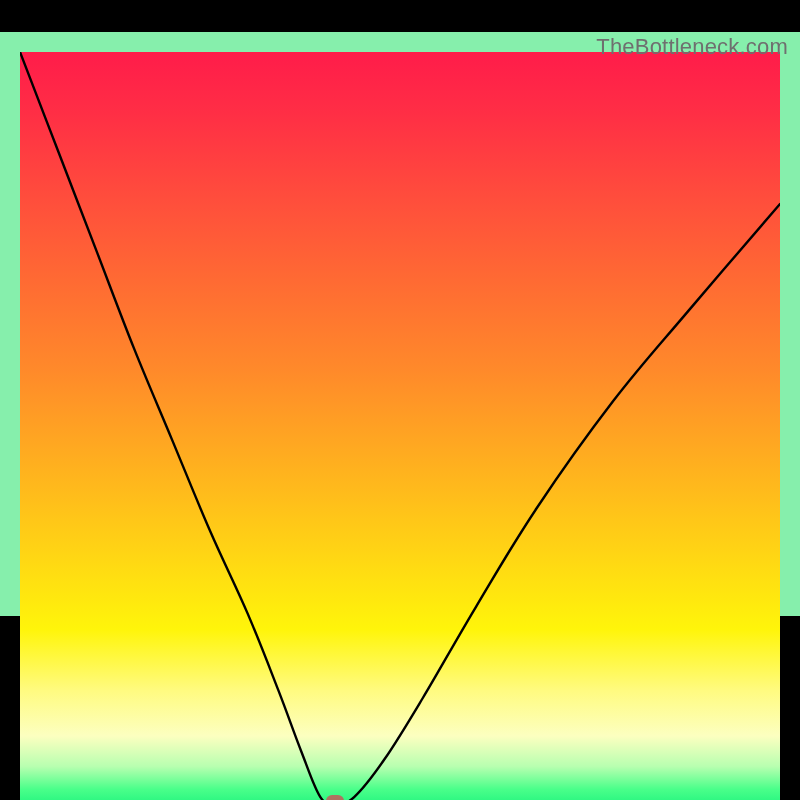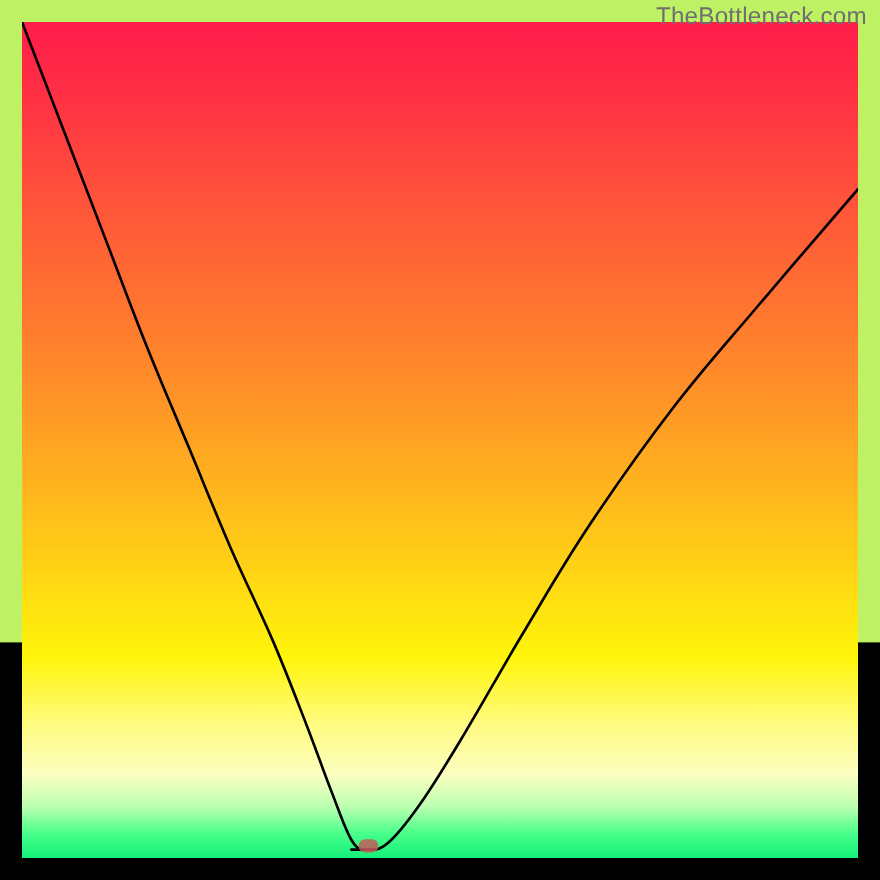--- a/index.html
+++ b/index.html
@@ -8,21 +8,22 @@
     width: 800px;
     height: 800px;
     overflow: hidden;
     background: #000;
     font-family: Arial, Helvetica, sans-serif;
   }
   .frame {
     position: relative;
     width: 800px;
     height: 584px;
-    background: #bef264;
+    background: #86efac;
+    margin-top: 32px;
   }
   .plot-area {
     position: absolute;
     left: 20px;
     top: 20px;
     width: 760px;
     height: 760px;
     background: linear-gradient(
       to bottom,
       #ff1c4a 0%,

